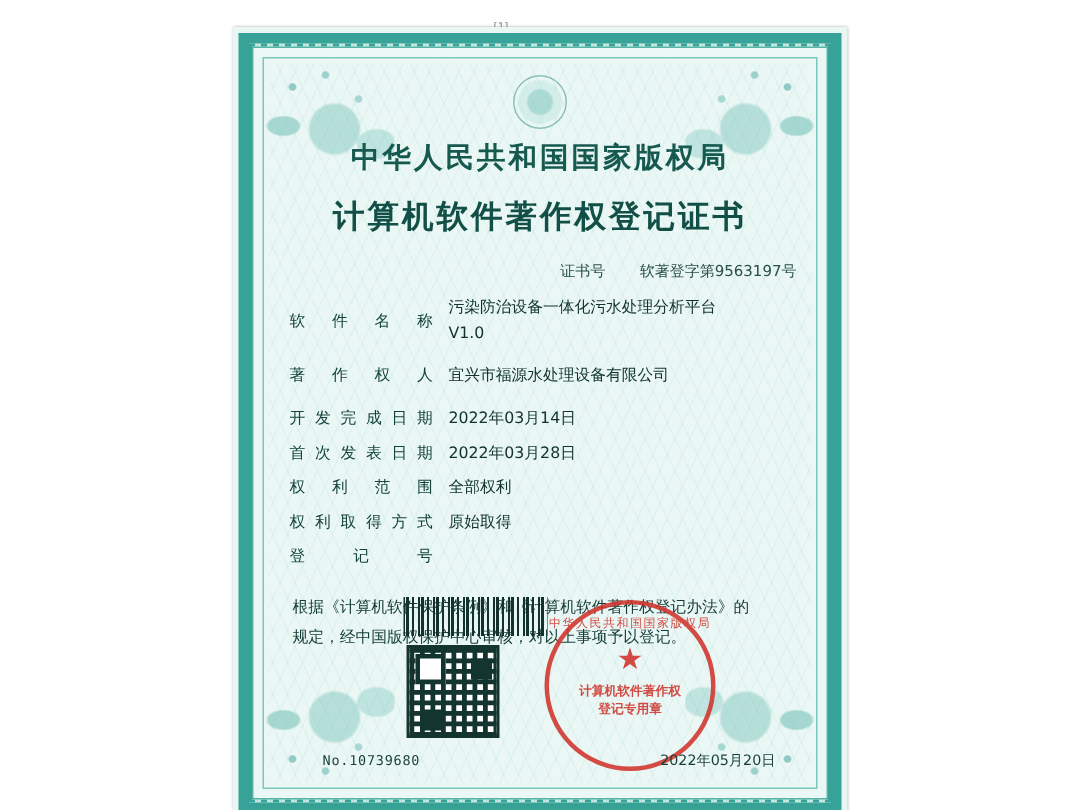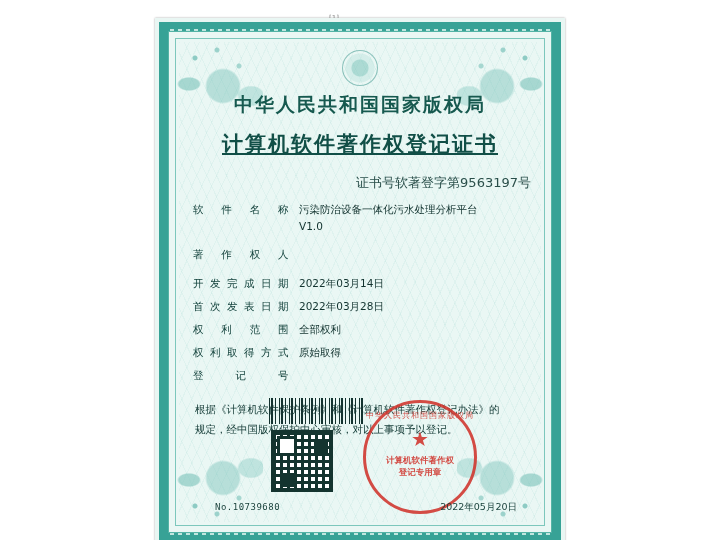--- a/index.html
+++ b/index.html
@@ -116,42 +116,41 @@
     letter-spacing: 2px;
     margin-top: 44px;
   }
   .title-sub {
     text-align: center;
     font-size: 21px;
     font-weight: bold;
     color: #114f47;
     letter-spacing: 2px;
     margin-top: 12px;
-    text-decoration: underline;
   }
 
   .cert-no-row {
     display: flex;
     justify-content: flex-end;
     align-items: baseline;
-    gap: 0;
+    gap: 23px;
     margin-top: 16px;
     padding-right: 4px;
-    font-size: 13px;
+    font-size: 10px;
     color: #2a4f4a;
   }
 
   .fields {
     margin-top: 10px;
     padding-left: 8px;
     padding-right: 8px;
   }
   .row {
     display: flex;
-    align-items: flex-start;
+    align-items: center;
     margin-bottom: 9px;
     font-size: 10.5px;
     color: #163f3a;
     line-height: 1.35;
   }
   .row .label {
     width: 96px;
     flex: 0 0 96px;
     text-align: justify;
     text-align-last: justify;
@@ -321,20 +320,21 @@
         <div class="row">
           <div class="label">软件名称</div>
           <div class="value">
             <span>污染防治设备一体化污水处理分析平台</span>
             <span class="line2">V1.0</span>
           </div>
         </div>
 
         <div class="row gap-top">
           <div class="label">著作权人</div>
+          <div class="value">宜兴市福源水处理设备有限公司</div>
         </div>
 
         <div class="row gap-top">
           <div class="label">开发完成日期</div>
           <div class="value">2022年03月14日</div>
         </div>
 
         <div class="row">
           <div class="label">首次发表日期</div>
           <div class="value">2022年03月28日</div>

